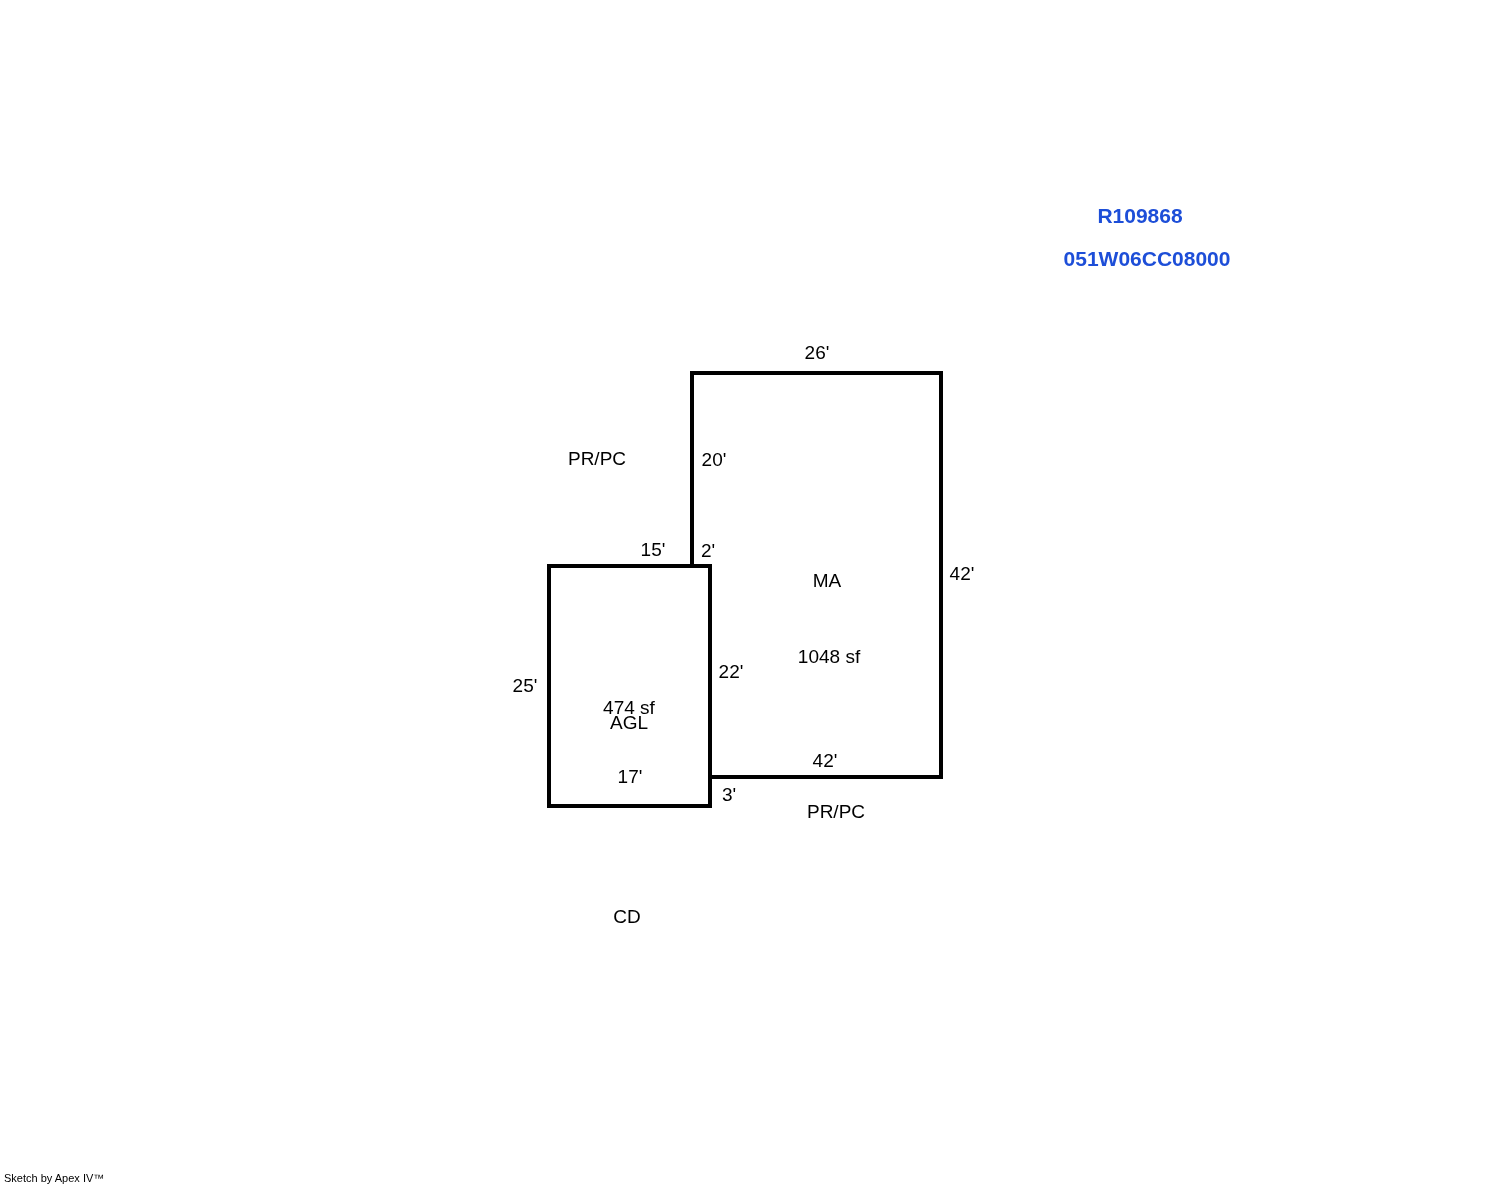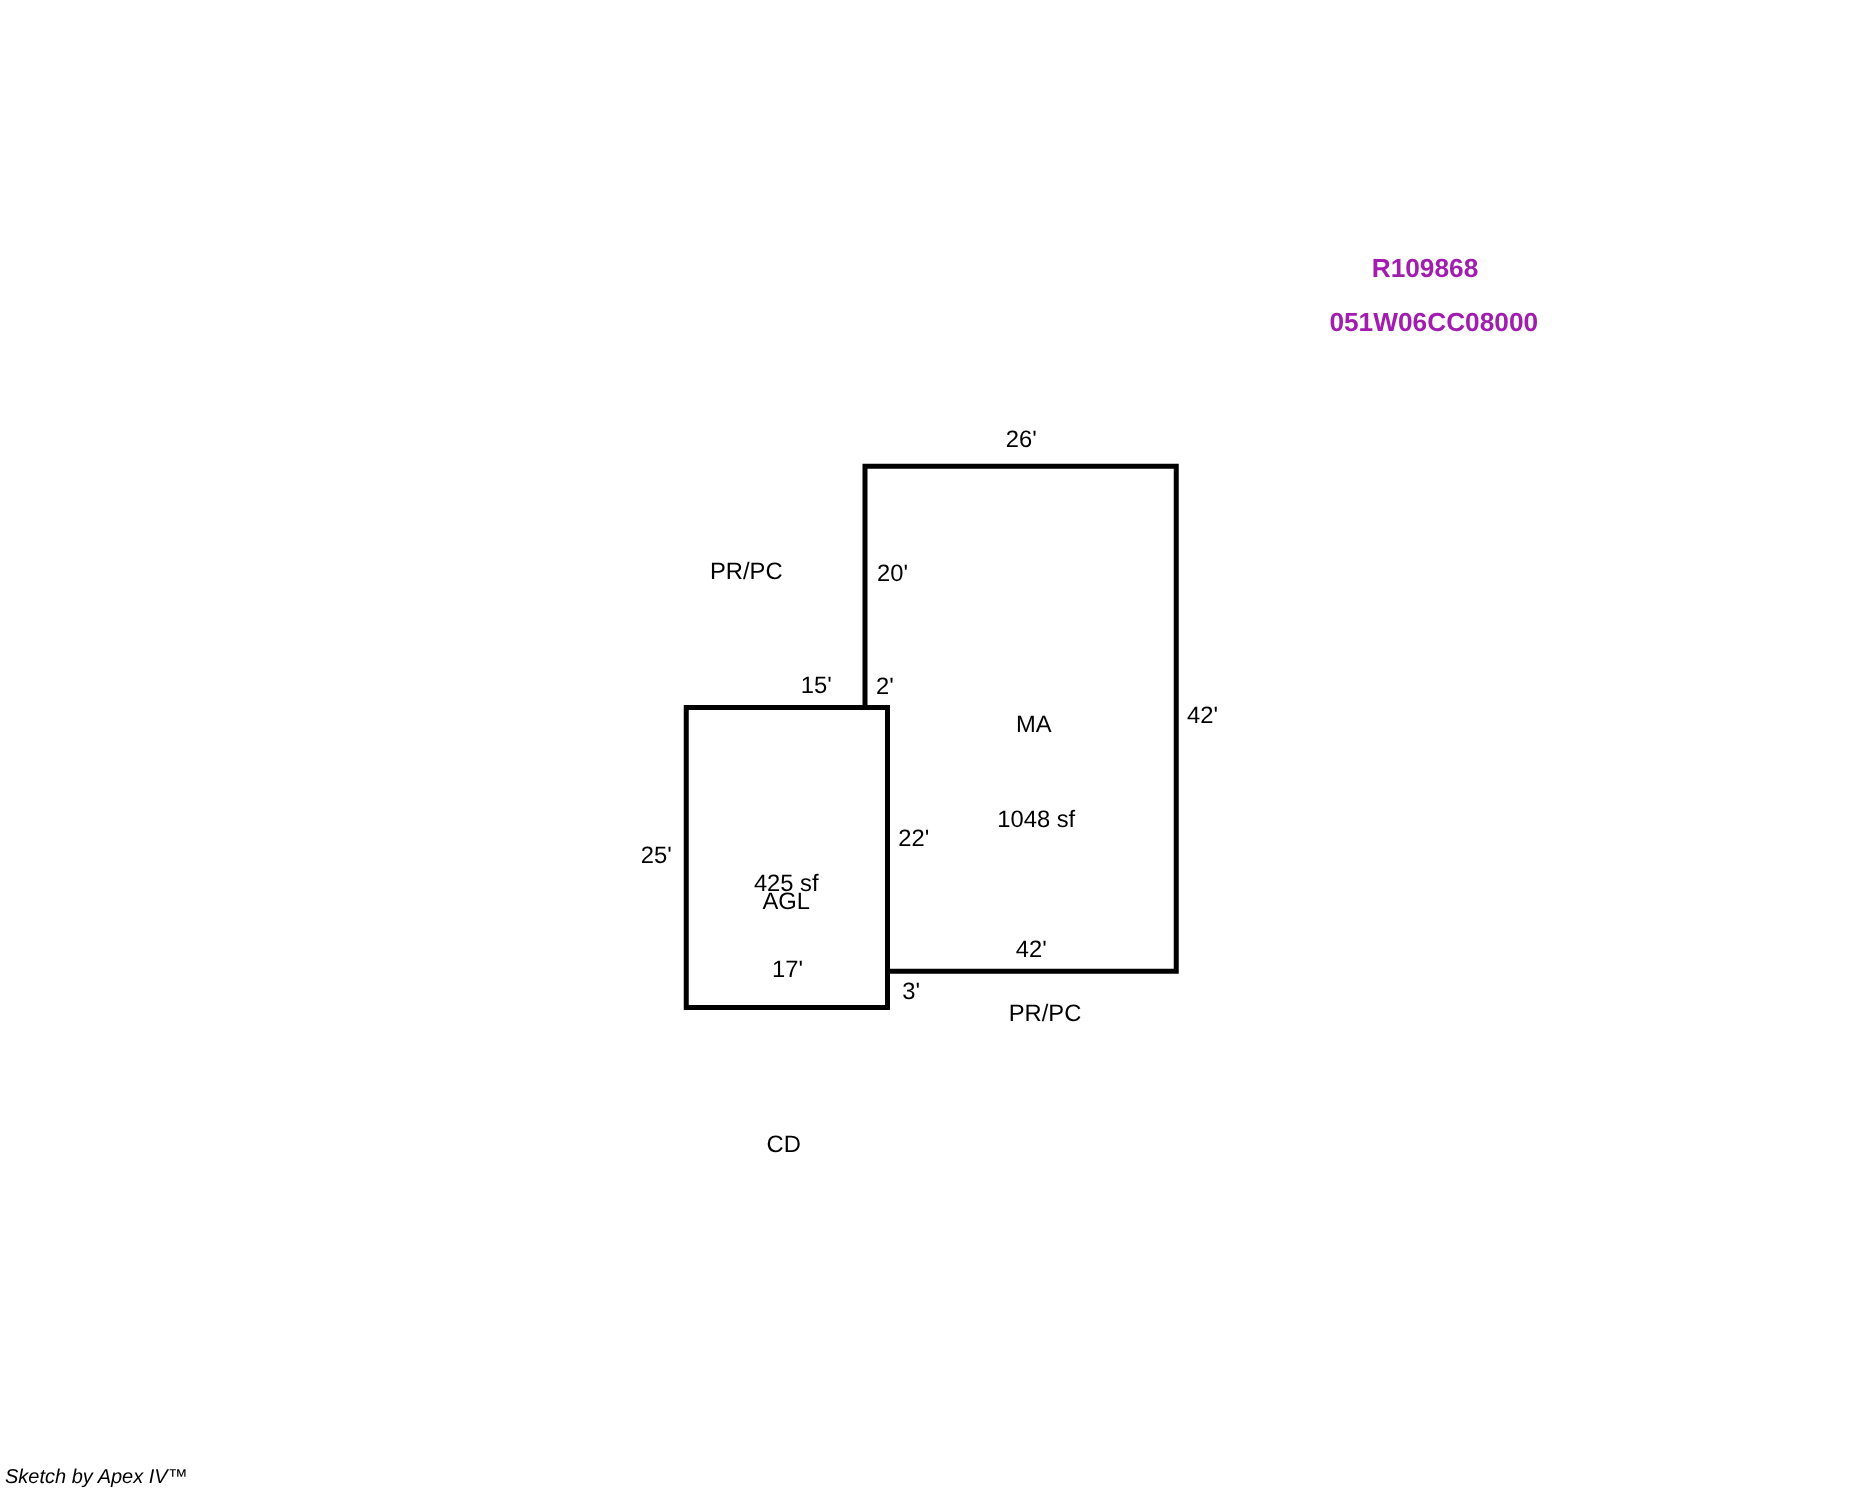--- a/index.html
+++ b/index.html
@@ -29,30 +29,29 @@
     white-space: nowrap;
     color: #000000;
   }
   .hdr {
     position: absolute;
     transform: translate(-50%, -50%);
     font-size: 21px;
     font-weight: bold;
     line-height: 1;
     white-space: nowrap;
-    color: #a21caf;
+    color: #1d4ed8;
   }
   .footer-credit {
     position: absolute;
     left: 4px;
     top: 1172px;
-    font-size: 16px;
+    font-size: 11px;
     line-height: 1.2;
     color: #000000;
-    font-style: italic;
   }
   .outline {
     fill: #ffffff;
     stroke: #000000;
     stroke-width: 4;
     stroke-linejoin: miter;
   }
 </style>
 </head>
 <body>
@@ -74,21 +73,21 @@
   <div class="lbl" style="left:708px; top:550px;">2'</div>
   <div class="lbl" style="left:827px; top:580px;">MA</div>
   <div class="lbl" style="left:829px; top:608px;margin-top:48px;">1048 sf</div>
 
   <div class="lbl" style="left:653px; top:549px;">15'</div>
   <div class="lbl" style="left:525px; top:685px;">25'</div>
   <div class="lbl" style="left:630px; top:776px;">17'</div>
   <div class="lbl" style="left:731px; top:671px;">22'</div>
   <div class="lbl" style="left:729px; top:794px;">3'</div>
   <div class="lbl" style="left:629px; top:686px;margin-top:36px;">AGL</div>
-  <div class="lbl" style="left:629px; top:707px;">425 sf</div>
+  <div class="lbl" style="left:629px; top:707px;">474 sf</div>
 
   <div class="lbl" style="left:597px; top:458px;">PR/PC</div>
   <div class="lbl" style="left:836px; top:811px;">PR/PC</div>
   <div class="lbl" style="left:627px; top:916px;">CD</div>
 
   <div class="footer-credit">Sketch by Apex IV™</div>
 
 </div>
 
 </body></html>

